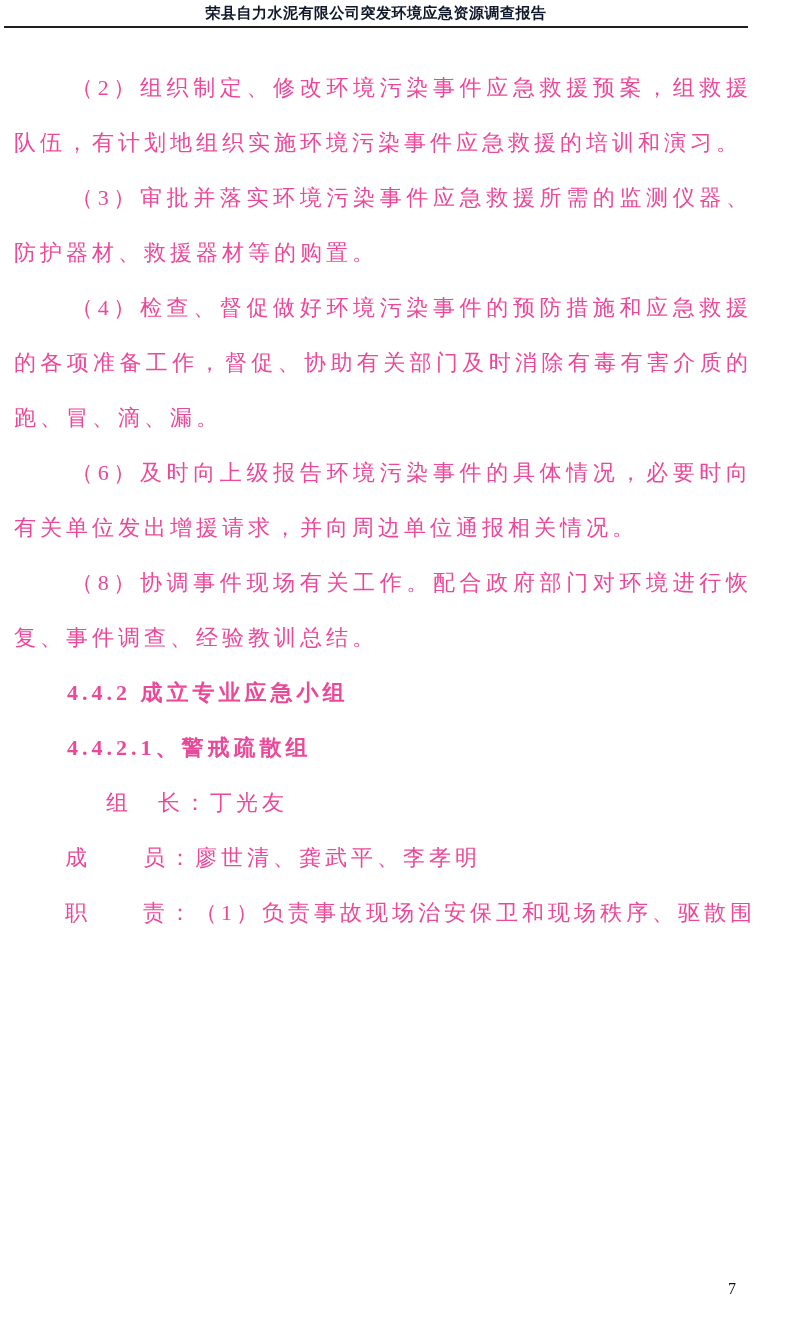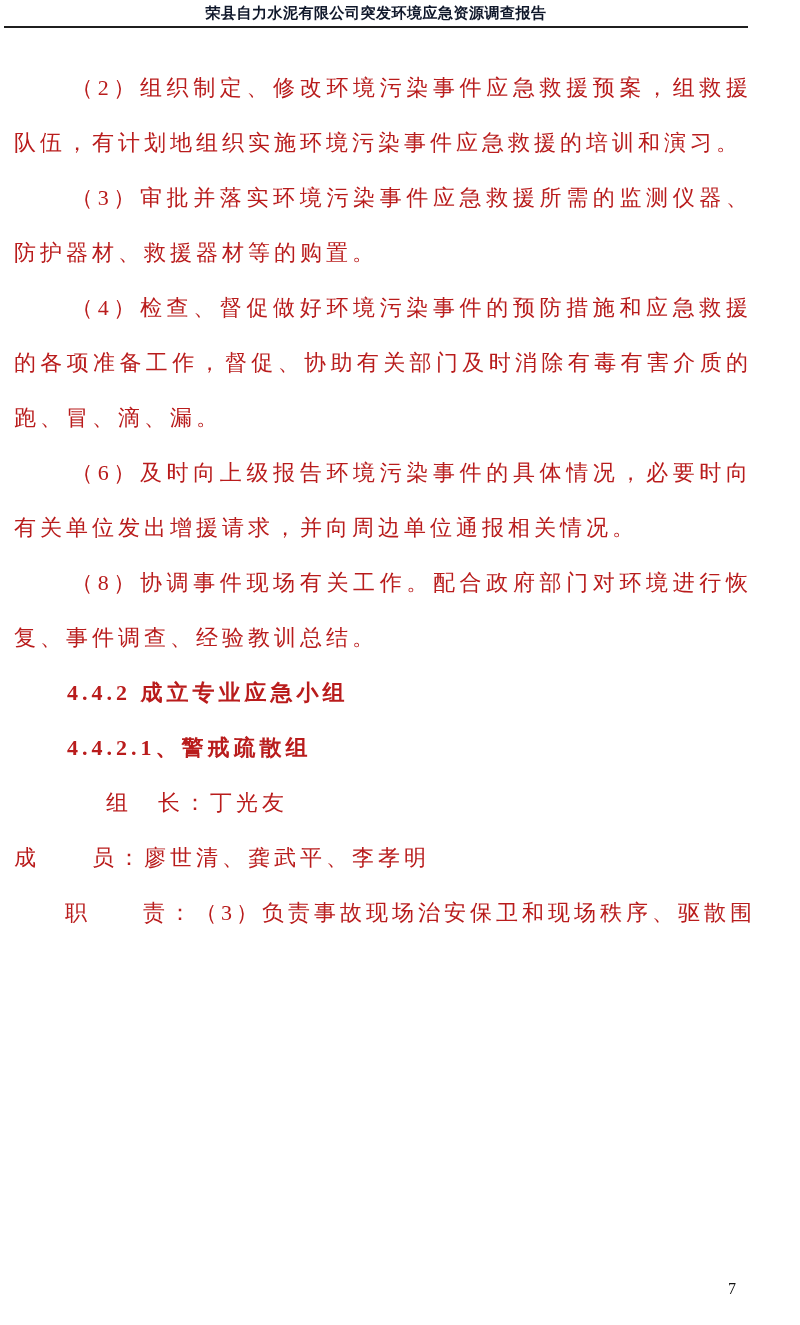--- a/index.html
+++ b/index.html
@@ -36,35 +36,35 @@
     position: absolute;
     top: 60px; left: 14px; width: 738px;
   }
   .body-area p, .body-area .h {
     margin: 0;
     font-size: 22px;
     line-height: 55px;
     letter-spacing: 4px;
     text-align: justify;
     text-justify: inter-ideograph;
-    color: #b91c1c;
+    color: #ec4899;
   }
   p.para { text-indent: 57px; }
   .h {
     font-weight: bold;
     text-indent: 53px;
     text-align: left;
   }
   p.roster {
     text-indent: 0;
     text-align: left;
     white-space: nowrap;
   }
   p.roster-leader  { margin-left: 92px; }
-  p.roster-members { }
+  p.roster-members { margin-left: 51px; }
   p.roster-duty    { margin-left: 51px; }
   
   .page-number {
     position: absolute;
     top: 1280px; left: 728px;
     font-size: 16px;
     color: #111111;
   }
 </style>
 </head>
@@ -80,18 +80,18 @@
     <p class="para">（3）审批并落实环境污染事件应急救援所需的监测仪器、防护器材、救援器材等的购置。</p>
     <p class="para">（4）检查、督促做好环境污染事件的预防措施和应急救援的各项准备工作，督促、协助有关部门及时消除有毒有害介质的跑、冒、滴、漏。</p>
     <p class="para">（6）及时向上级报告环境污染事件的具体情况，必要时向有关单位发出增援请求，并向周边单位通报相关情况。</p>
     <p class="para">（8）协调事件现场有关工作。配合政府部门对环境进行恢复、事件调查、经验教训总结。</p>
 
     <div class="h">4.4.2 成立专业应急小组</div>
     <div class="h">4.4.2.1、警戒疏散组</div>
 
     <p class="roster roster-leader">组　长：丁光友</p>
     <p class="roster roster-members">成　　员：廖世清、龚武平、李孝明</p>
-    <p class="roster roster-duty">职　　责：（3）负责事故现场治安保卫和现场秩序、驱散围</p>
+    <p class="roster roster-duty">职　　责：（1）负责事故现场治安保卫和现场秩序、驱散围</p>
   </div>
 
   <div class="page-number">7</div>
 
 </div>
 
 </body></html>

